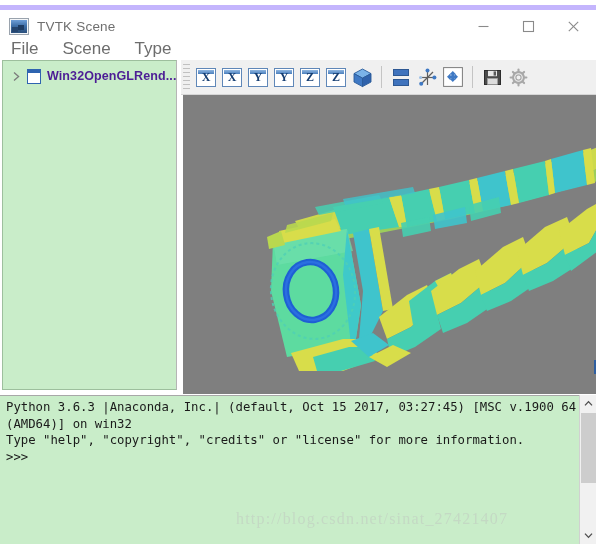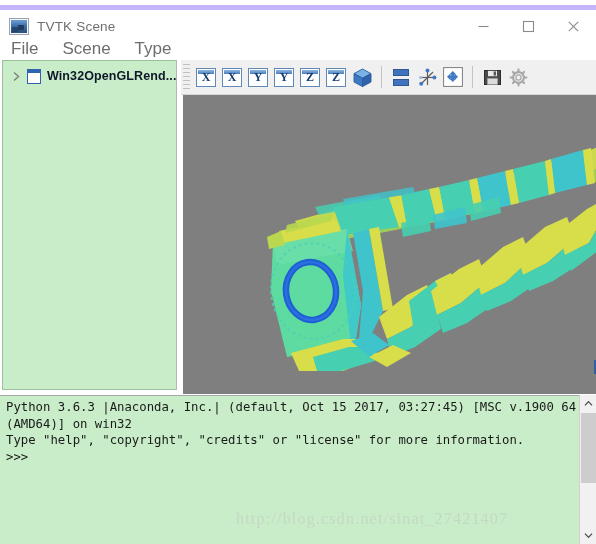--- a/index.html
+++ b/index.html
@@ -80,21 +80,21 @@
     color:#7b7b7b;flex:none;
   }
   .tree-doc{
     width:14px;height:15px;margin:0 6px 0 4px;flex:none;position:relative;
     border:1.5px solid #2f64b0;background:#ffffff;box-sizing:border-box;
   }
   .tree-doc::after{
     content:"";position:absolute;left:0;top:0;right:0;height:3px;background:#2f64b0;
   }
   .tree-label{
-    font-size:12.5px;color:#0f172a;font-weight:bold;white-space:nowrap;
+    font-size:12.5px;color:#4c1d95;font-weight:bold;white-space:nowrap;
     letter-spacing:.1px;
   }
 
   
   .rightpane{
     position:absolute;left:181px;top:0;right:0;height:334px;
   }
   .toolbar{
     position:absolute;left:0;top:0;right:0;height:34px;background:#f0f0f0;
     border-bottom:1px solid #d6d6d6;display:flex;align-items:center;

